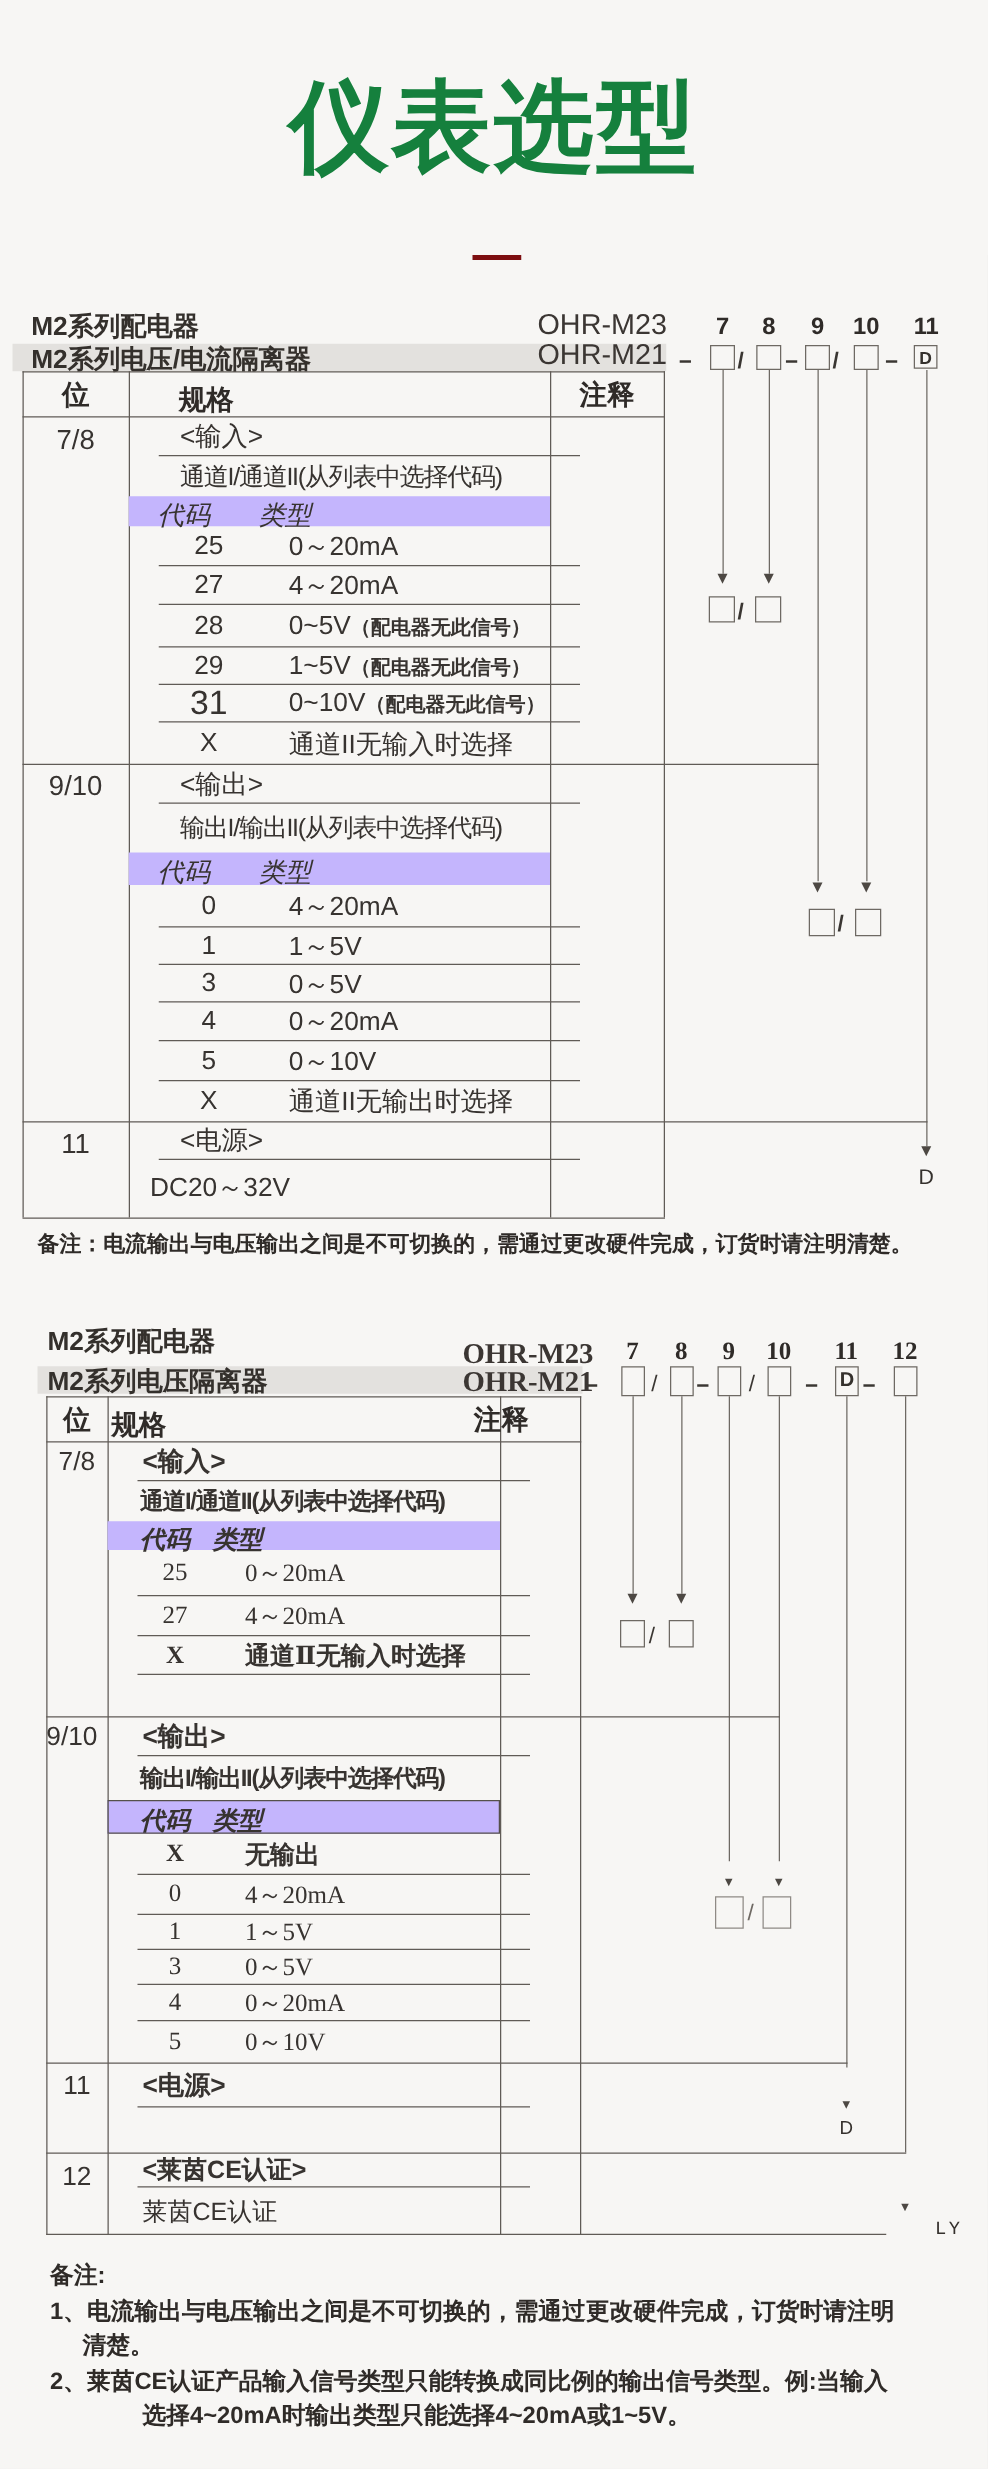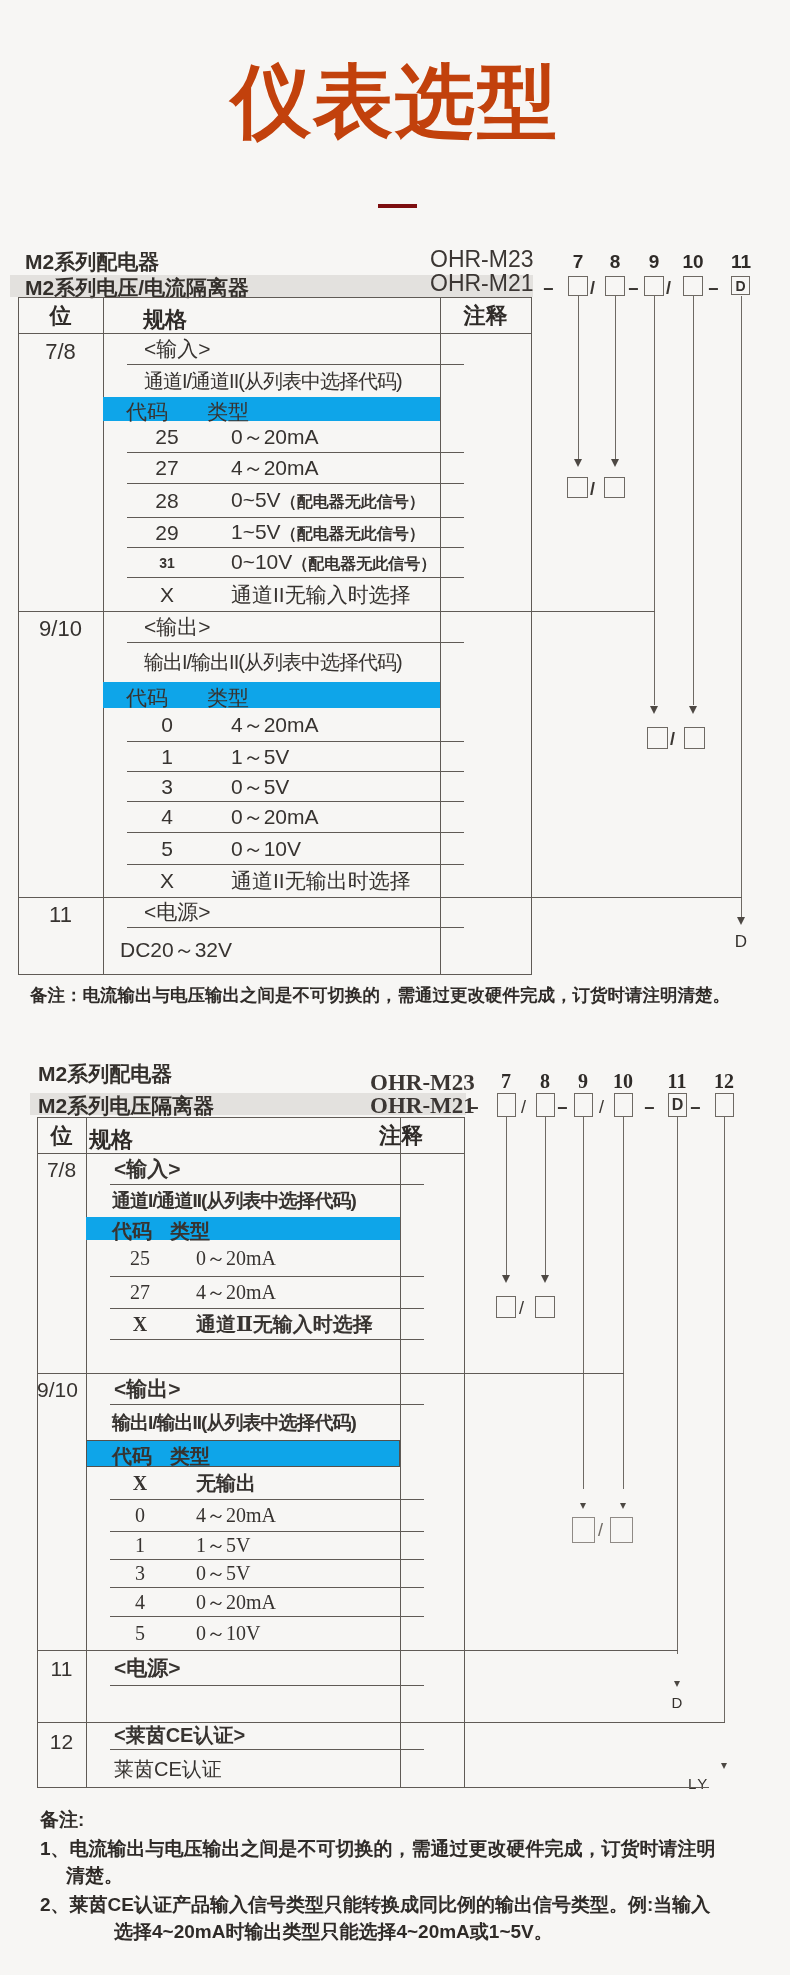--- a/index.html
+++ b/index.html
@@ -10,21 +10,21 @@
     font-family:"Liberation Sans","DejaVu Sans",sans-serif;
     color:#373330;
   }
   .abs{position:absolute;}
   .serif{font-family:"Liberation Serif","DejaVu Serif",serif;}
   .b{font-weight:bold;}
   .ctr{display:flex;align-items:center;justify-content:center;}
 
   
   .page-title{left:0;right:0;top:62px;text-align:center;font-size:80px;line-height:1;
-    font-weight:900;color:#c2410c;letter-spacing:2px;}
+    font-weight:900;color:#15803d;letter-spacing:2px;}
   .red-bar{left:378px;top:204px;width:39px;height:4px;background:#7d0e10;}
 
   
   .vl{position:absolute;width:1px;background:#605b56;}
   .hl{position:absolute;height:1px;background:#605b56;}
   .dropline{position:absolute;width:1px;background:#6e6963;}
 
   
   .arr{position:absolute;width:0;height:0;border-left:4px solid transparent;
     border-right:4px solid transparent;border-top:8px solid #4d4843;}
@@ -50,21 +50,21 @@
   .hcell{position:absolute;font-size:22px;font-weight:bold;color:#2f2b28;}
   .poslab{position:absolute;font-size:22px;color:#373330;text-align:center;}
 
   
   .r1{position:absolute;left:103px;width:337px;box-sizing:border-box;}
   .r2{position:absolute;left:86px;width:314px;box-sizing:border-box;}
   .bb{border-bottom:1px solid #605b56;}
   .rowflex{display:flex;align-items:center;margin-left:24px;}
   .title-cell{padding-left:17px;font-size:21px;}
   .sub-cell{padding-left:17px;font-size:20px;letter-spacing:-1px;}
-  .bandrow{background:#0ea5e9;}
+  .bandrow{background:#c4b5fd;font-style:italic;}
   .codecell{position:absolute;text-align:center;}
   .typecell{position:absolute;}
   .paren{font-size:16px;}
   .t2txt{font-size:20px;}
 
   
   .note1{position:absolute;left:30px;top:983px;font-size:17.5px;font-weight:bold;
     color:#2f2b28;white-space:nowrap;letter-spacing:0;}
   .note-line{position:absolute;font-size:19px;font-weight:bold;color:#2f2b28;white-space:nowrap;}
   .endlab{position:absolute;font-size:15px;color:#35312d;line-height:1;}
@@ -155,21 +155,21 @@
   </div>
   <div class="r1 bb rowflex" style="top:484px;height:34px;">
     <span class="codecell" style="left:17px;width:46px;font-size:21px;">28</span>
     <span class="typecell" style="left:104px;font-size:21px;"><span>0~5V</span><span class="paren b">（配电器无此信号）</span></span>
   </div>
   <div class="r1 bb rowflex" style="top:518px;height:30px;">
     <span class="codecell" style="left:17px;width:46px;font-size:21px;">29</span>
     <span class="typecell" style="left:104px;font-size:21px;"><span>1~5V</span><span class="paren b">（配电器无此信号）</span></span>
   </div>
   <div class="r1 bb rowflex" style="top:548px;height:30px;">
-    <span class="codecell" style="left:17px;width:46px;font-size:14px;font-weight:bold;">31</span>
+    <span class="codecell" style="left:17px;width:46px;font-size:27px;">31</span>
     <span class="typecell" style="left:104px;font-size:21px;"><span>0~10V</span><span class="paren b">（配电器无此信号）</span></span>
   </div>
   <div class="r1 rowflex" style="top:578px;height:33px;">
     <span class="codecell" style="left:17px;width:46px;font-size:21px;">X</span>
     <span class="typecell" style="left:104px;font-size:21px;">通道II无输入时选择</span>
   </div>
 
   <div class="r1 bb rowflex title-cell" style="top:611px;height:32px;">&lt;输出&gt;</div>
   <div class="r1 rowflex sub-cell" style="top:643px;height:39px;">输出I/输出II(从列表中选择代码)</div>
   <div class="r1 bandrow" style="top:682px;height:26px;">
@@ -249,21 +249,21 @@
   <div class="cbox" style="left:572px;top:1517px;width:23px;height:26px;border-color:#8f8a85;"></div>
   <div class="glyph" style="left:598px;top:1521px;font-weight:normal;color:#6e6963;">/</div>
   <div class="cbox" style="left:610px;top:1517px;width:23px;height:26px;border-color:#8f8a85;"></div>
 
   <div class="dropline" style="left:677px;top:1117px;height:537px;"></div>
   <div class="arr-s" style="left:674px;top:1681px;"></div>
   <div class="endlab" style="left:669px;top:1695px;width:16px;text-align:center;">D</div>
 
   <div class="dropline" style="left:724px;top:1117px;height:605px;"></div>
   <div class="arr-s" style="left:721px;top:1763px;"></div>
-  <div class="endlab" style="left:688px;top:1776px;letter-spacing:2px;">LY</div>
+  <div class="endlab" style="left:748px;top:1776px;letter-spacing:2px;font-family:Liberation Mono, monospace;">LY</div>
 
   <div class="vl" style="left:37px;top:1117px;height:671px;"></div>
   <div class="vl" style="left:86px;top:1117px;height:671px;"></div>
   <div class="vl" style="left:400px;top:1117px;height:671px;"></div>
   <div class="vl" style="left:464px;top:1117px;height:671px;"></div>
   <div class="hl" style="left:37px;top:1117px;width:428px;"></div>
   <div class="hl" style="left:37px;top:1153px;width:428px;"></div>
 
   <div class="hl" style="left:37px;top:1373px;width:587px;"></div>
   <div class="hl" style="left:37px;top:1650px;width:641px;"></div>

